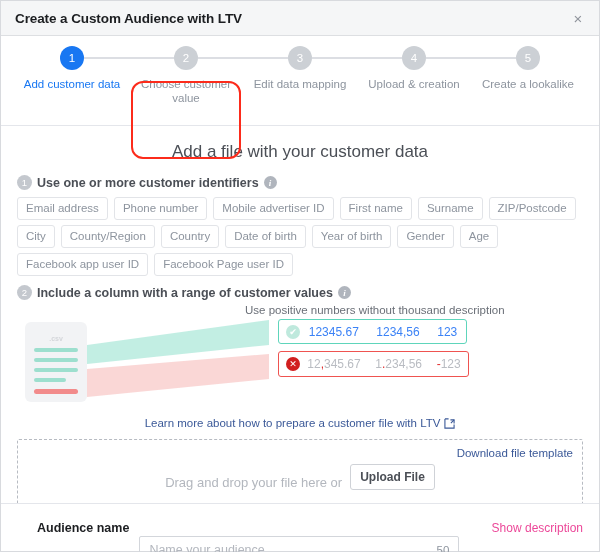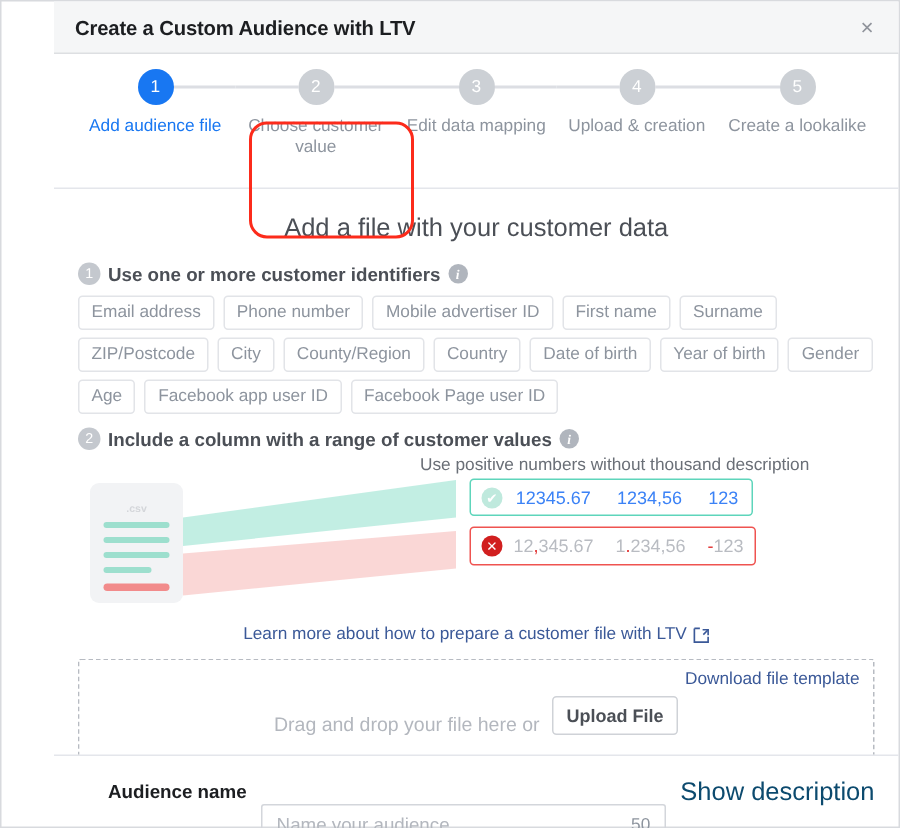--- a/index.html
+++ b/index.html
@@ -9,21 +9,20 @@
     background: #ffffff;
     overflow: hidden;
   }
   .modal {
     width: 600px; height: 552px;
     background: #ffffff;
     border: 1px solid #d8dade;
     position: relative;
     display: flex;
     flex-direction: column;
-    padding-left: 35px;
   }
   
   .titlebar {
     height: 35px;
     background: #f5f6f7;
     border-bottom: 1px solid #dddfe2;
     display: flex;
     align-items: center;
     padding: 0 10px 0 14px;
     flex: 0 0 35px;
@@ -303,22 +302,22 @@
     color: #1c1e21;
     font-family: "Liberation Sans", sans-serif;
     background: transparent;
   }
   .aud-field input::placeholder { color: #b3b7be; }
   .aud-counter {
     font-size: 11.5px;
     color: #8d949e;
   }
   .show-desc {
-    font-size: 17px;
-    color: #0c4a6e;
+    font-size: 12px;
+    color: #ec4899;
     text-decoration: none;
     margin-left: auto;
     white-space: nowrap;
   }
 </style>
 </head>
 <body>
 
 <div class="modal">
 
@@ -326,21 +325,21 @@
     <div class="title">Create a Custom Audience with LTV</div>
     <div class="close-btn">×</div>
   </div>
 
   <div class="stepper-wrap">
     <div class="stepper">
       <div class="step active">
 
         <div class="bar-right"></div>
         <div class="circle">1</div>
-        <div class="label">Add audience file</div>
+        <div class="label">Add customer data</div>
       </div>
       <div class="step">
         <div class="bar-left"></div>
         <div class="bar-right"></div>
         <div class="circle">2</div>
         <div class="label">Choose customer value</div>
       </div>
       <div class="step">
         <div class="bar-left"></div>
         <div class="bar-right"></div>

